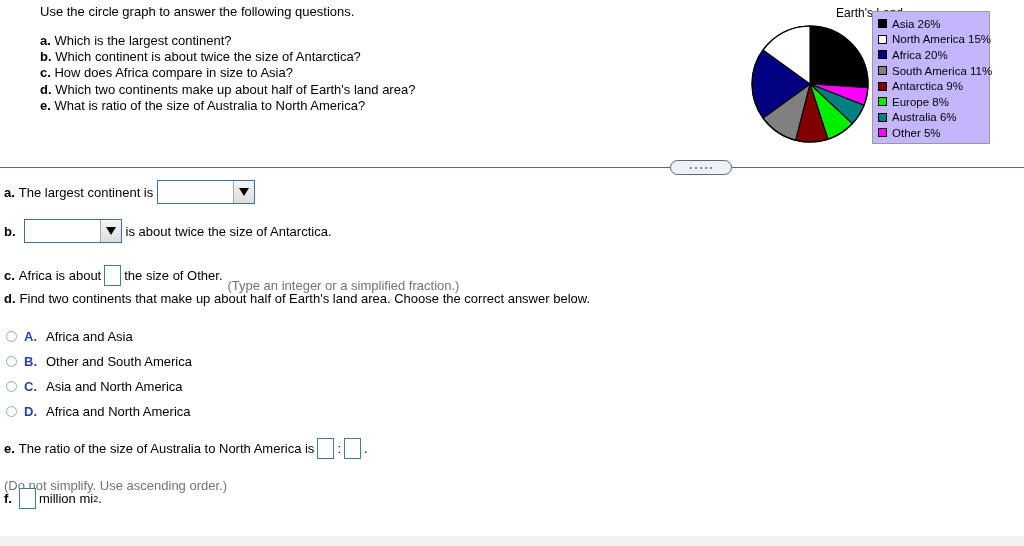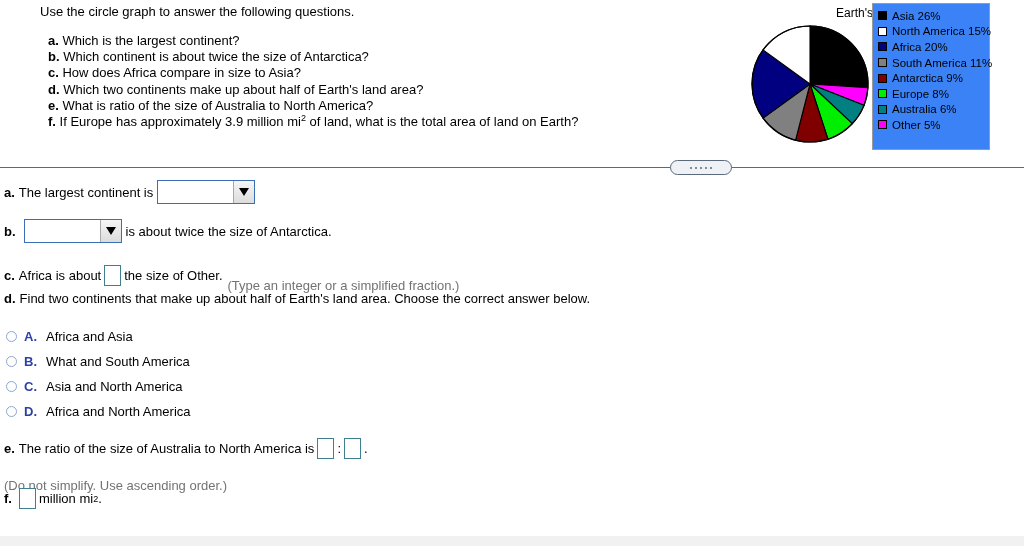--- a/index.html
+++ b/index.html
@@ -26,21 +26,21 @@
     margin-left: 32px;
   }
   #prompt-intro {
     position: absolute;
     left: 8px; top: 4px;
     font-size: 13px;
     white-space: nowrap;
   }
   #question-list {
     position: absolute;
-    left: 16px; top: 33px;
+    left: 8px; top: 33px;
   }
   .q-line {
     font-size: 13px;
     line-height: 16.2px;
     white-space: nowrap;
   }
   .q-label {
     font-weight: bold;
   }
   sup { font-size: 9px; vertical-align: super; line-height: 0; }
@@ -58,26 +58,26 @@
     font-size: 12px;
     white-space: nowrap;
   }
   #pie-wrap {
     position: absolute;
     left: 4px; top: 22px;
     width: 124px; height: 124px;
   }
   #legend-box {
     position: absolute;
-    left: 128px; top: 3px;
+    left: 128px; top: 11px;
     width: 118px;
     box-sizing: border-box;
     border: 1px solid #9a9a9a;
-    background: #3b82f6;
-    padding: 4px 5px 16px 5px;
+    background: #c4b5fd;
+    padding: 4px 5px 2px 5px;
   }
   .legend-row {
     display: flex;
     align-items: center;
     height: 15.6px;
     white-space: nowrap;
   }
   .legend-swatch {
     width: 9px; height: 9px;
     border: 1px solid #000000;
@@ -234,24 +234,20 @@
       <span class="q-label">c.</span>
       <span>How does Africa compare in size to Asia?</span>
     </div>
     <div class="q-line">
       <span class="q-label">d.</span>
       <span>Which two continents make up about half of Earth's land area?</span>
     </div>
     <div class="q-line">
       <span class="q-label">e.</span>
       <span>What is ratio of the size of Australia to North America?</span>
-    </div>
-    <div class="q-line">
-      <span class="q-label">f.</span>
-      <span>If Europe has approximately 3.9 million mi</span><sup>2</sup><span> of land, what is the total area of land on Earth?</span>
     </div>
   </div>
 </div>
 
 <div id="chart-figure">
   <div id="chart-title">Earth's Land</div>
 
   <div id="pie-wrap">
     <svg width="124" height="124" viewBox="0 0 124 124">
       <g id="pie-slices">
@@ -351,21 +347,21 @@
   </div>
 
   <div class="choice-row" style="top: 161px;">
     <span class="radio"></span>
     <span class="choice-letter">A.</span>
     <span>Africa and Asia</span>
   </div>
   <div class="choice-row" style="top: 186px;">
     <span class="radio"></span>
     <span class="choice-letter">B.</span>
-    <span>What and South America</span>
+    <span>Other and South America</span>
   </div>
   <div class="choice-row" style="top: 211px;">
     <span class="radio"></span>
     <span class="choice-letter">C.</span>
     <span>Asia and North America</span>
   </div>
   <div class="choice-row" style="top: 236px;">
     <span class="radio"></span>
     <span class="choice-letter">D.</span>
     <span>Africa and North America</span>

